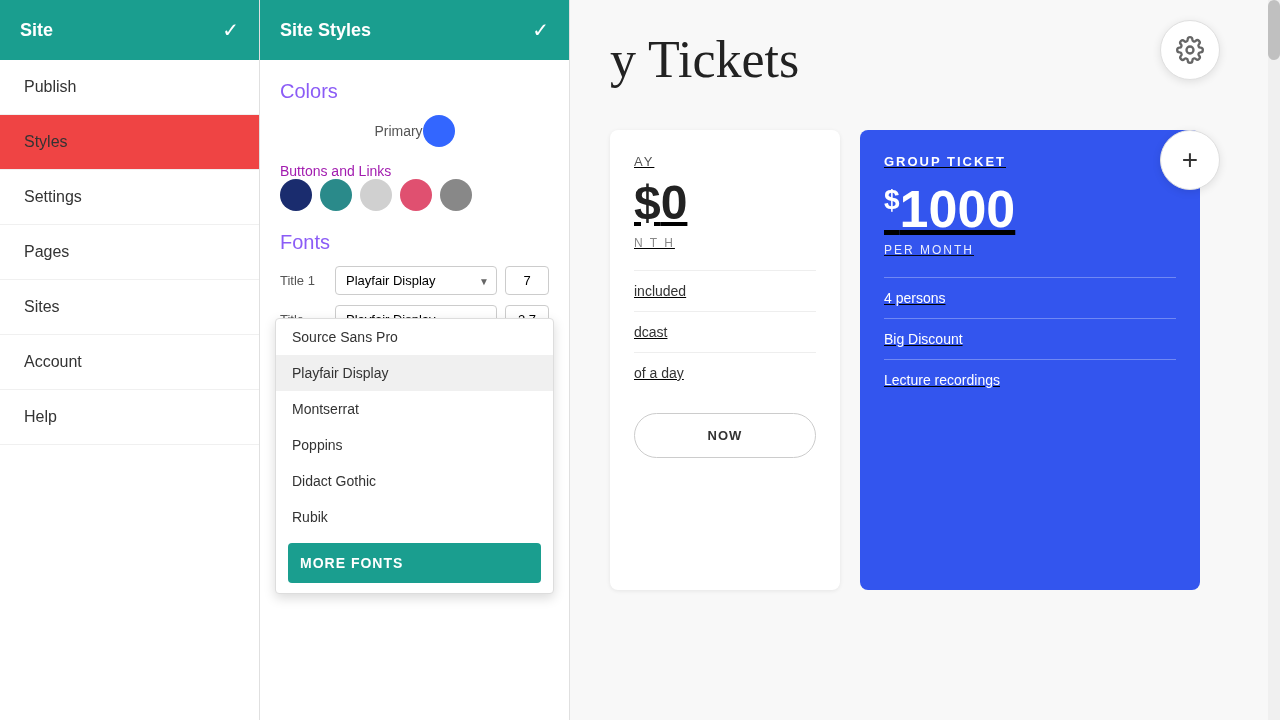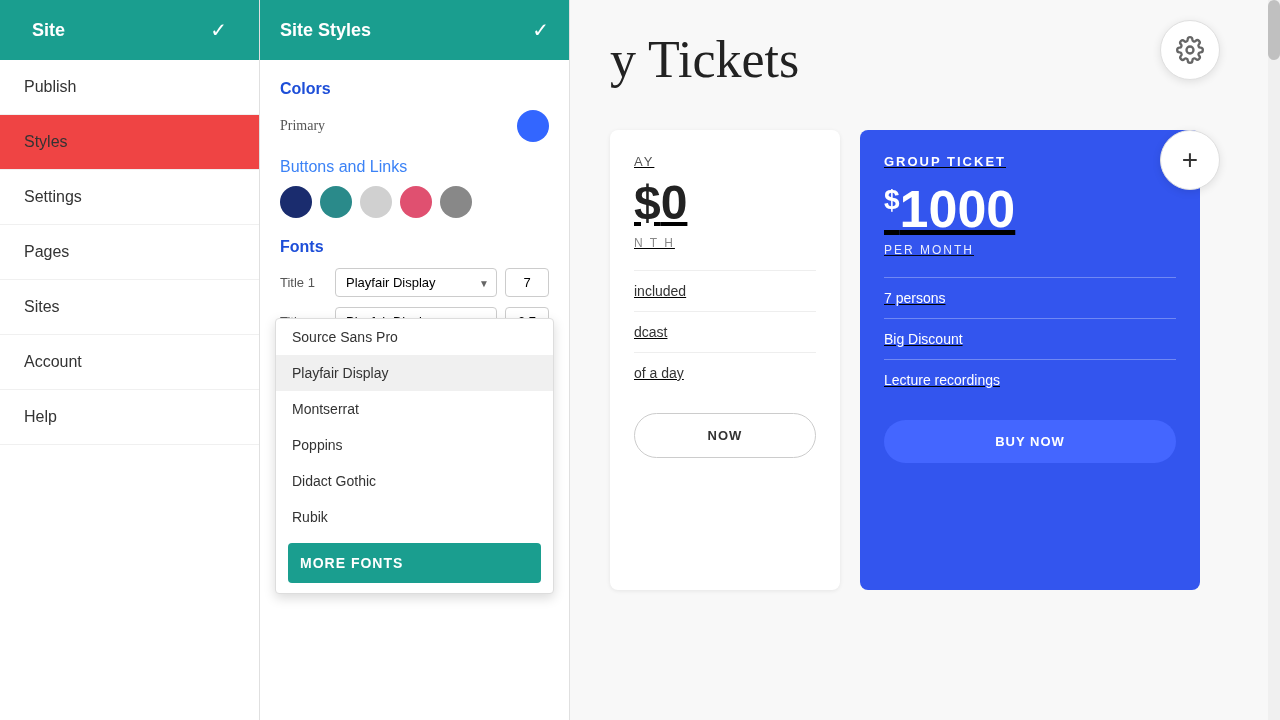--- a/index.html
+++ b/index.html
@@ -14,21 +14,21 @@
       display: flex;
       flex-direction: column;
       flex-shrink: 0;
     }
     .sidebar-header {
       background: #1a9e8f;
       height: 60px;
       display: flex;
       align-items: center;
       justify-content: space-between;
-      padding: 0 32px;
+      padding: 0 20px;
     }
     .sidebar-header-title {
       color: #fff;
       font-size: 18px;
       font-weight: 600;
     }
     .sidebar-check {
       color: #fff;
       font-size: 20px;
     }
@@ -72,47 +72,45 @@
       font-size: 18px;
       font-weight: 600;
     }
     .styles-panel-content {
       padding: 20px;
       flex: 1;
       overflow-y: auto;
       position: relative;
     }
     .section-label {
-      font-size: 16px;
-      font-weight: 700;
-      color: #1d4ed8;
+      font-size: 20px;
+      font-weight: 400;
+      color: #8b5cf6;
       margin-bottom: 12px;
     }
     .primary-color-row {
       display: flex;
       align-items: center;
-      justify-content: space-between;
+      justify-content: center;
       margin-bottom: 16px;
-      font-family: Liberation Serif, serif;
     }
     .primary-label {
       font-size: 14px;
       color: #555;
     }
     .color-circle-primary {
       width: 32px;
       height: 32px;
       border-radius: 50%;
       background: #3366ff;
       cursor: pointer;
     }
     .buttons-links-label {
-      font-size: 16px;
-      color: #3b82f6;
-      margin-bottom: 10px;
+      font-size: 14px;
+      color: #a21caf;
     }
     .color-swatches {
       display: flex;
       gap: 8px;
       margin-bottom: 20px;
     }
     .swatch {
       width: 32px;
       height: 32px;
       border-radius: 50%;
@@ -540,23 +538,22 @@
       <div class="ticket-feature">of a day</div>
       <button class="buy-now-btn-white">NOW</button>
     </div>
 
     <div class="ticket-card-blue">
       <div class="ticket-group-label">GROUP TICKET</div>
       <div class="ticket-price-blue">
         <span class="dollar-sign">$</span><span>1000</span>
       </div>
       <div class="ticket-per-month-blue">PER MONTH</div>
-      <div class="ticket-feature-blue">7 persons</div>
+      <div class="ticket-feature-blue">4 persons</div>
       <div class="ticket-feature-blue">Big Discount</div>
       <div class="ticket-feature-blue">Lecture recordings</div>
-      <button class="buy-now-btn-blue">BUY NOW</button>
     </div>
   </div>
 
   <div class="scrollbar">
     <div class="scrollbar-thumb"></div>
   </div>
 </div>
 
 </body></html>

